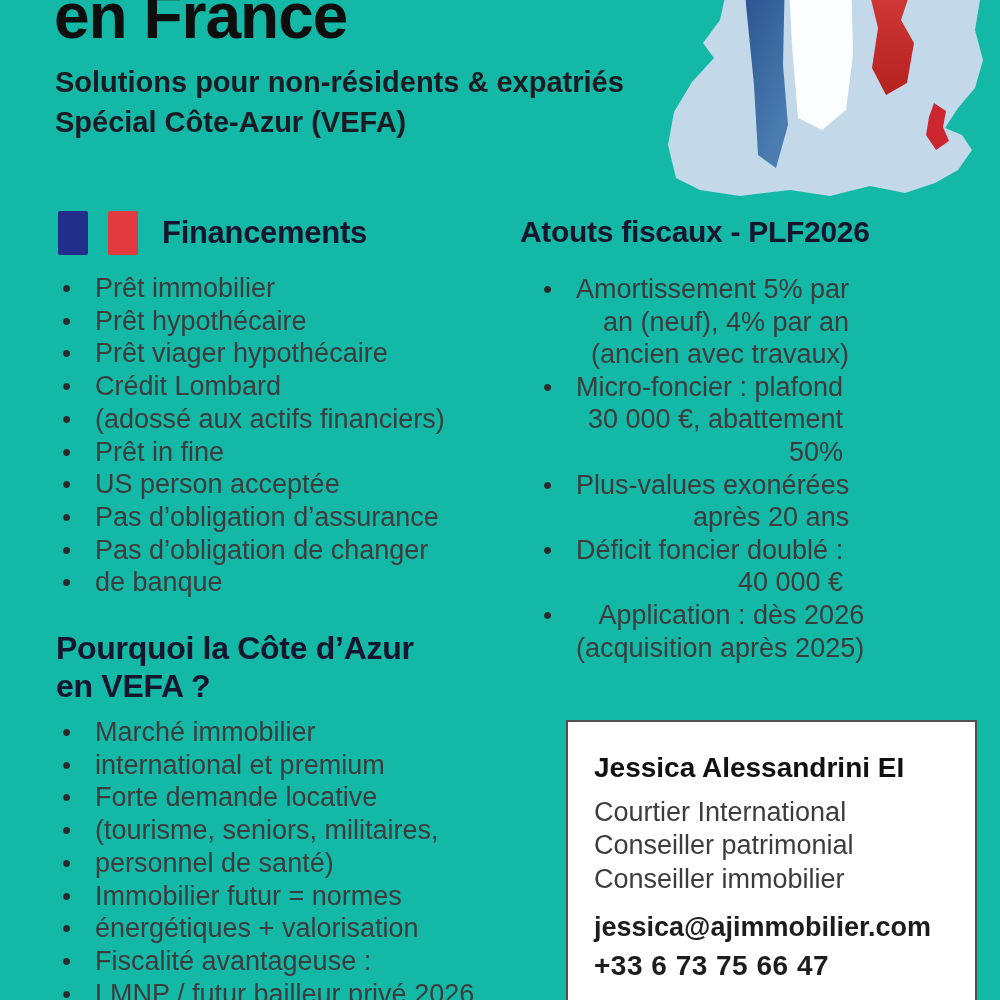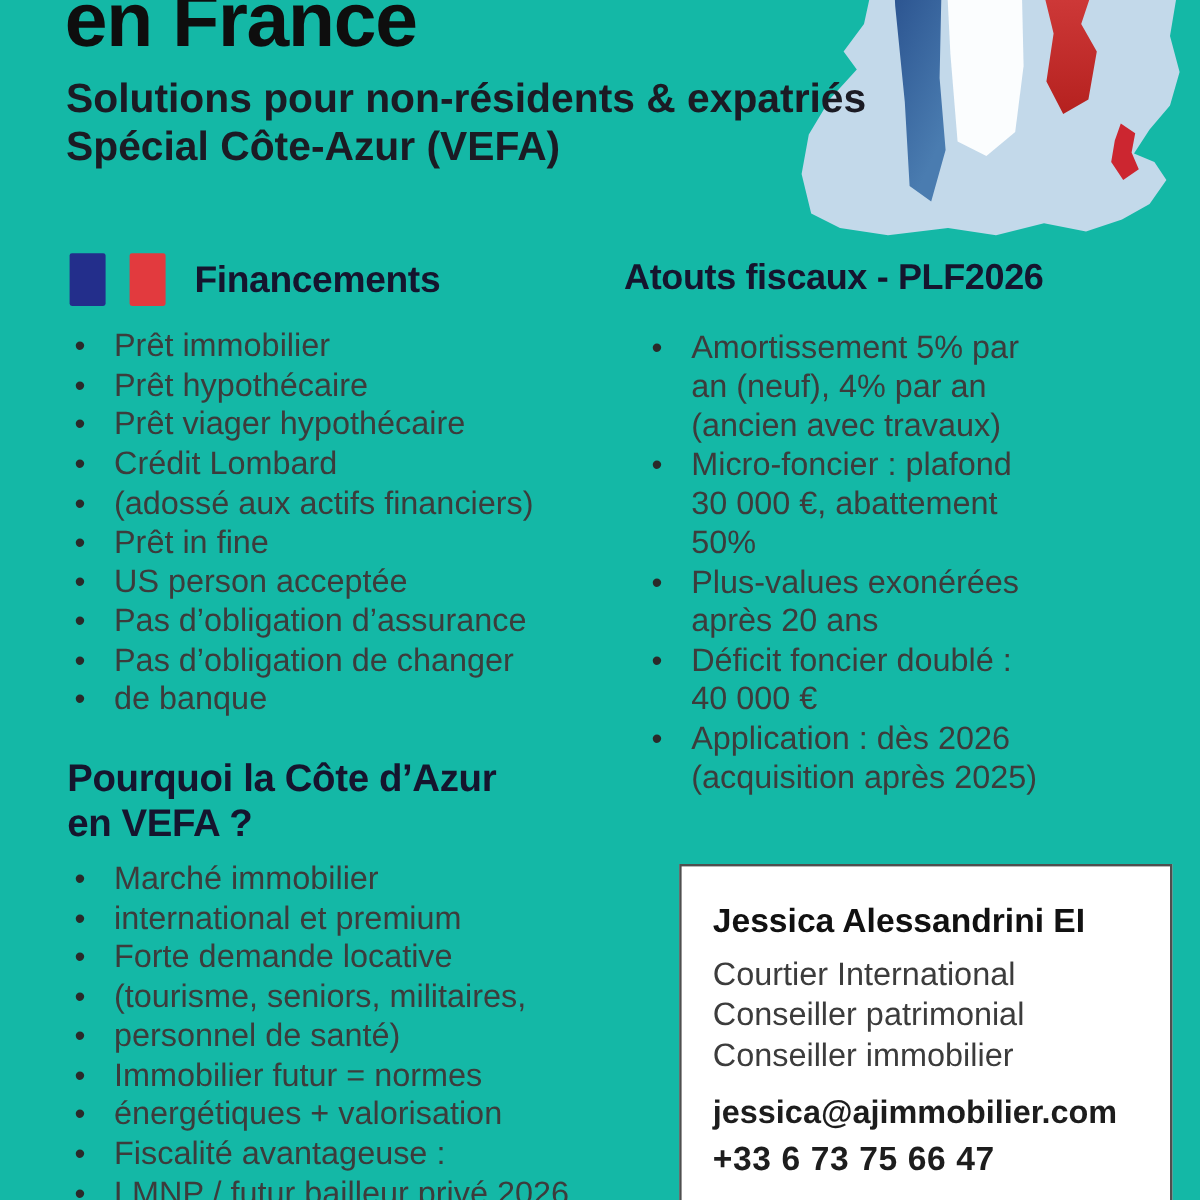--- a/index.html
+++ b/index.html
@@ -5,21 +5,21 @@
   html,body{margin:0;padding:0;background:#ffffff;}
   .page{
     position:relative;width:1000px;height:1000px;overflow:hidden;background:#14b8a6;
     font-family:"Liberation Sans","DejaVu Sans",sans-serif;color:#3c3c3c;
   }
   
   .title{
     position:absolute;left:54px;top:-22px;margin:0;
     font-size:64px;font-weight:800;line-height:76px;letter-spacing:-1px;color:#0e0e0e;white-space:nowrap;
   }
-  .subtitle{position:absolute;left:55px;top:62px;font-size:34px;font-weight:700;line-height:40px;color:#1b1b24;z-index:3;white-space:nowrap;}
+  .subtitle{position:absolute;left:55px;top:62px;font-size:29px;font-weight:700;line-height:40px;color:#1b1b24;z-index:3;white-space:nowrap;}
   .map{position:absolute;left:660px;top:-75px;width:340px;height:280px;z-index:1;}
   .map svg{display:block;width:100%;height:100%;}
   
   .sec-head{position:absolute;left:58px;top:211px;display:flex;align-items:center;gap:24px;}
   .flag-icon{position:relative;width:80px;height:44px;display:inline-block;}
   .flag-icon .fb,.flag-icon .fr{position:absolute;top:0;width:30px;height:44px;border-radius:2px;}
   .flag-icon .fb{left:0;background:#232e8b;}
   .flag-icon .fr{left:50px;background:#e23a3e;}
   h2{margin:0;color:#15152e;}
   .h-fin{font-size:31px;font-weight:800;line-height:44px;letter-spacing:-0.3px;}
@@ -27,21 +27,21 @@
   .h-atouts{position:absolute;left:520px;top:212px;font-size:30px;font-weight:800;line-height:40px;letter-spacing:-0.3px;white-space:nowrap;}
   
   ul{list-style:none;margin:0;padding:0;}
   .plain-list{position:absolute;left:62px;}
   .list-fin{top:272px;}
   .list-pourquoi{top:716px;}
   .plain-list li{display:flex;line-height:32.7px;font-size:27px;color:#3c3c3c;}
   .blt{flex:0 0 33px;color:#2a2a2a;font-size:26px;}
   .wrap-list{position:absolute;left:543px;top:273px;}
   .wrap-list li{display:flex;font-size:27px;line-height:32.6px;color:#3c3c3c;}
-  .wrap-list .lines{display:block;}
+  .wrap-list .lines{display:block;text-align:right;}
   .wrap-list .ln{display:block;}
   
   .contact{position:absolute;left:566px;top:720px;width:407px;height:320px;border:2px solid #4f4f4f;background:#ffffff;}
   .c-name{position:absolute;left:26px;top:30px;font-size:28px;font-weight:700;color:#111111;white-space:nowrap;}
   .c-roles{position:absolute;left:26px;top:74px;font-size:27px;line-height:33.4px;color:#3c3c3c;}
   .c-email{position:absolute;left:26px;top:190px;font-size:27px;font-weight:800;color:#1d1d1d;white-space:nowrap;}
   .c-phone{position:absolute;left:26px;top:228px;font-size:28px;font-weight:800;color:#1d1d1d;letter-spacing:0.5px;}
 </style>
 </head>
 <body>

